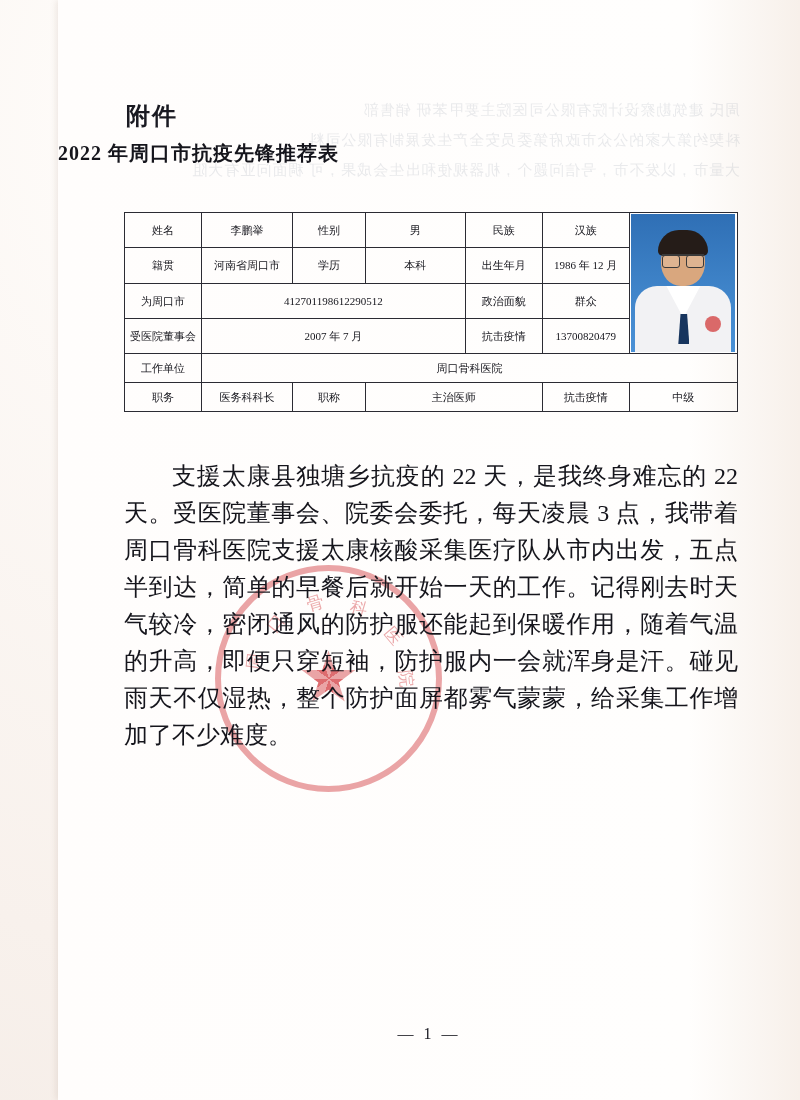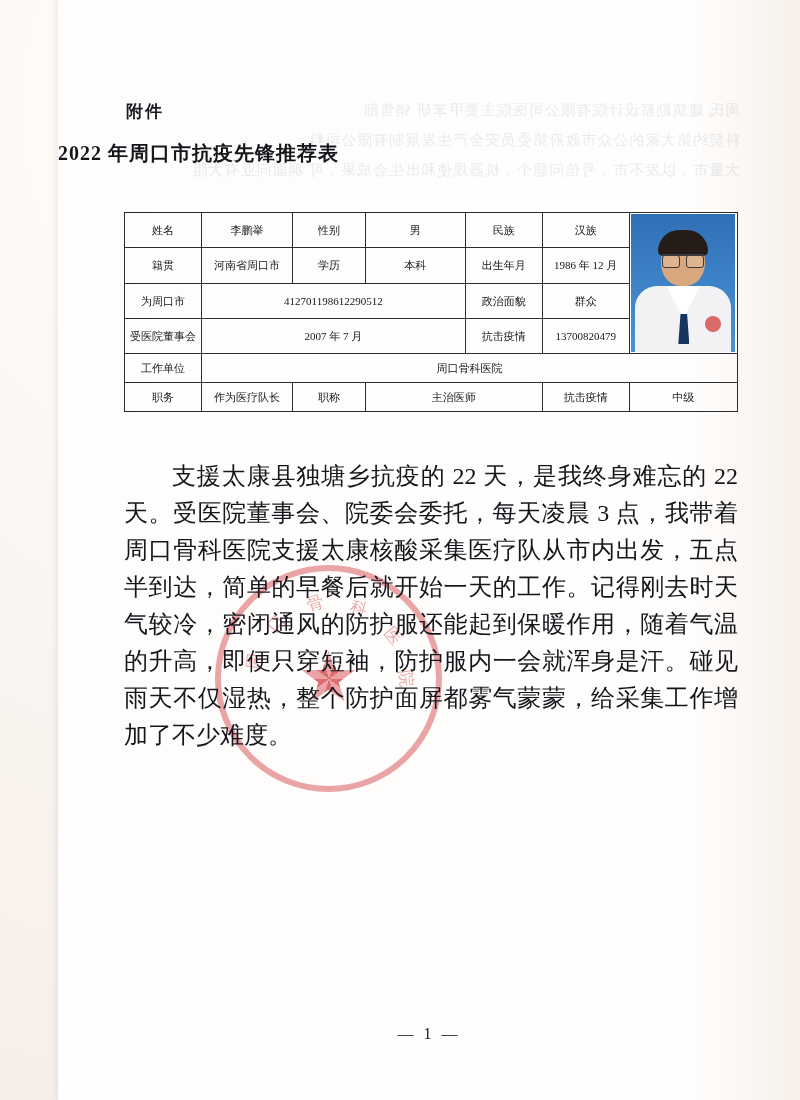--- a/index.html
+++ b/index.html
@@ -91,21 +91,21 @@
     position: absolute;
     left: 58px;
     top: 0;
     width: 742px;
     height: 1100px;
   }
   .attach-label {
     position: absolute;
     left: 68px;
     top: 100px;
-    font-size: 17px;
+    font-size: 24px;
     font-weight: bold;
     letter-spacing: 2px;
     color: #1a1a22;
     font-family: Liberation Serif, serif;
   }
   .doc-title {
     position: absolute;
     left: 0;
     right: 0;
     top: 140px;
@@ -317,21 +317,21 @@
         <td colspan="3">2007 年 7 月</td>
         <td>抗击疫情</td>
         <td>13700820479</td>
       </tr>
       <tr>
         <td>工作单位</td>
         <td colspan="6">周口骨科医院</td>
       </tr>
       <tr>
         <td>职务</td>
-        <td>作为医疗队长</td>
+        <td>医务科科长</td>
         <td>职称</td>
         <td colspan="2">主治医师</td>
         <td>抗击疫情</td>
         <td colspan="2">中级</td>
       </tr>
     </tbody>
       </table>
 
     <div class="body-text">
       <p>支援太康县独塘乡抗疫的 22 天，是我终身难忘的 22 天。受医院董事会、院委会委托，每天凌晨 3 点，我带着周口骨科医院支援太康核酸采集医疗队从市内出发，五点半到达，简单的早餐后就开始一天的工作。记得刚去时天气较冷，密闭通风的防护服还能起到保暖作用，随着气温的升高，即便只穿短袖，防护服内一会就浑身是汗。碰见雨天不仅湿热，整个防护面屏都雾气蒙蒙，给采集工作增加了不少难度。</p>

